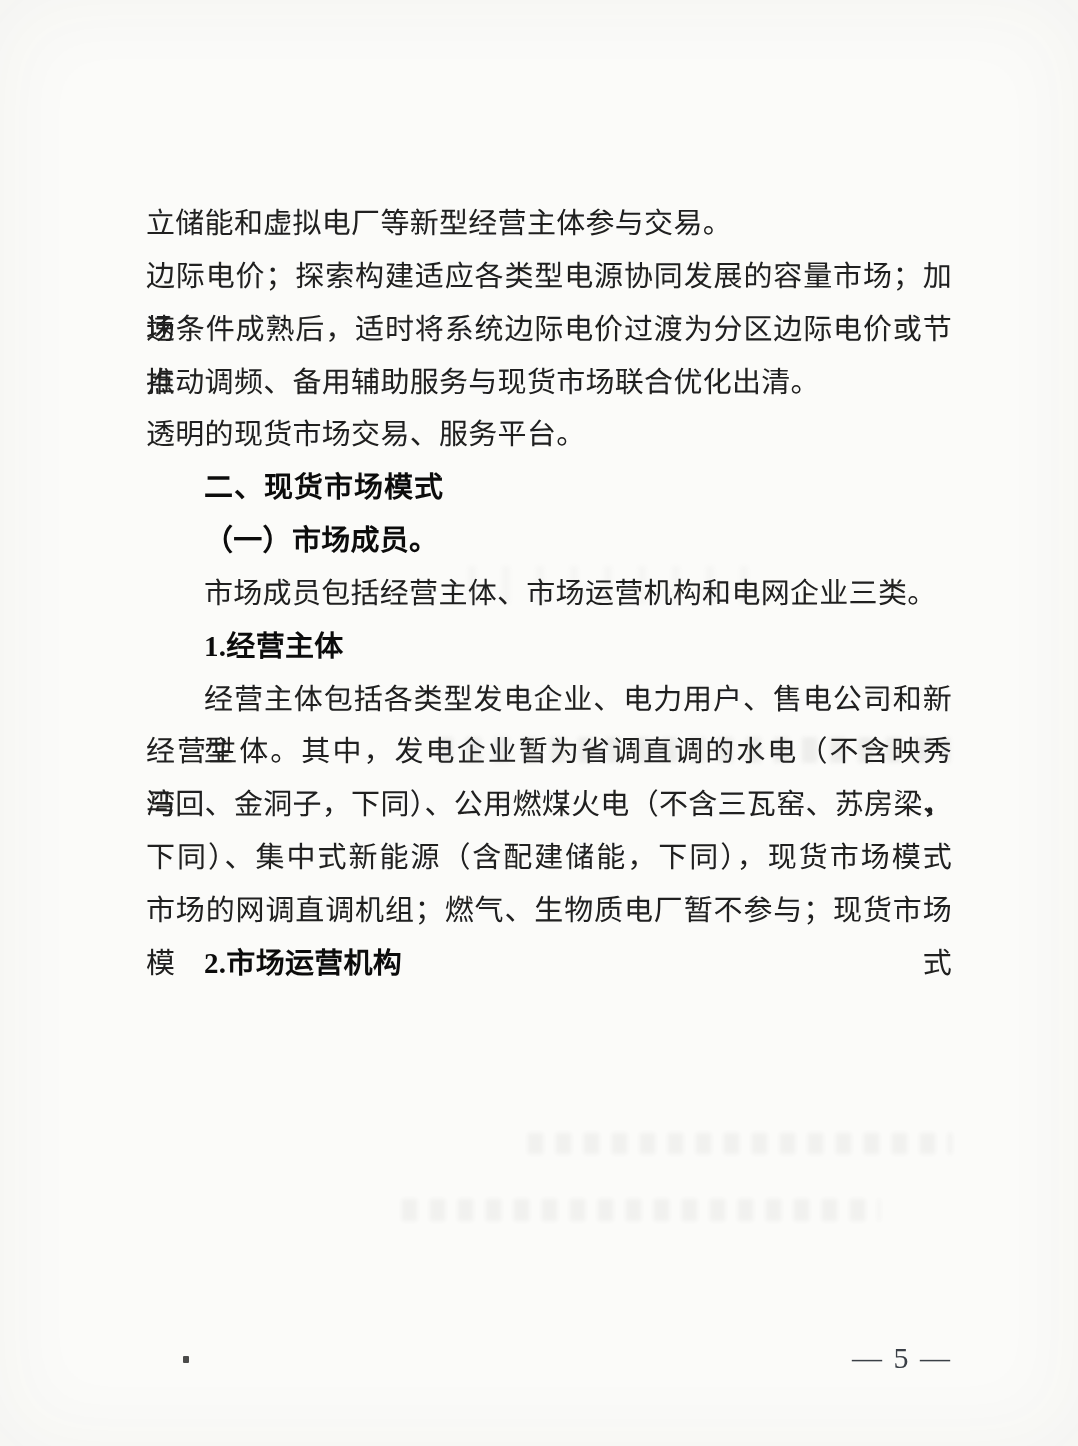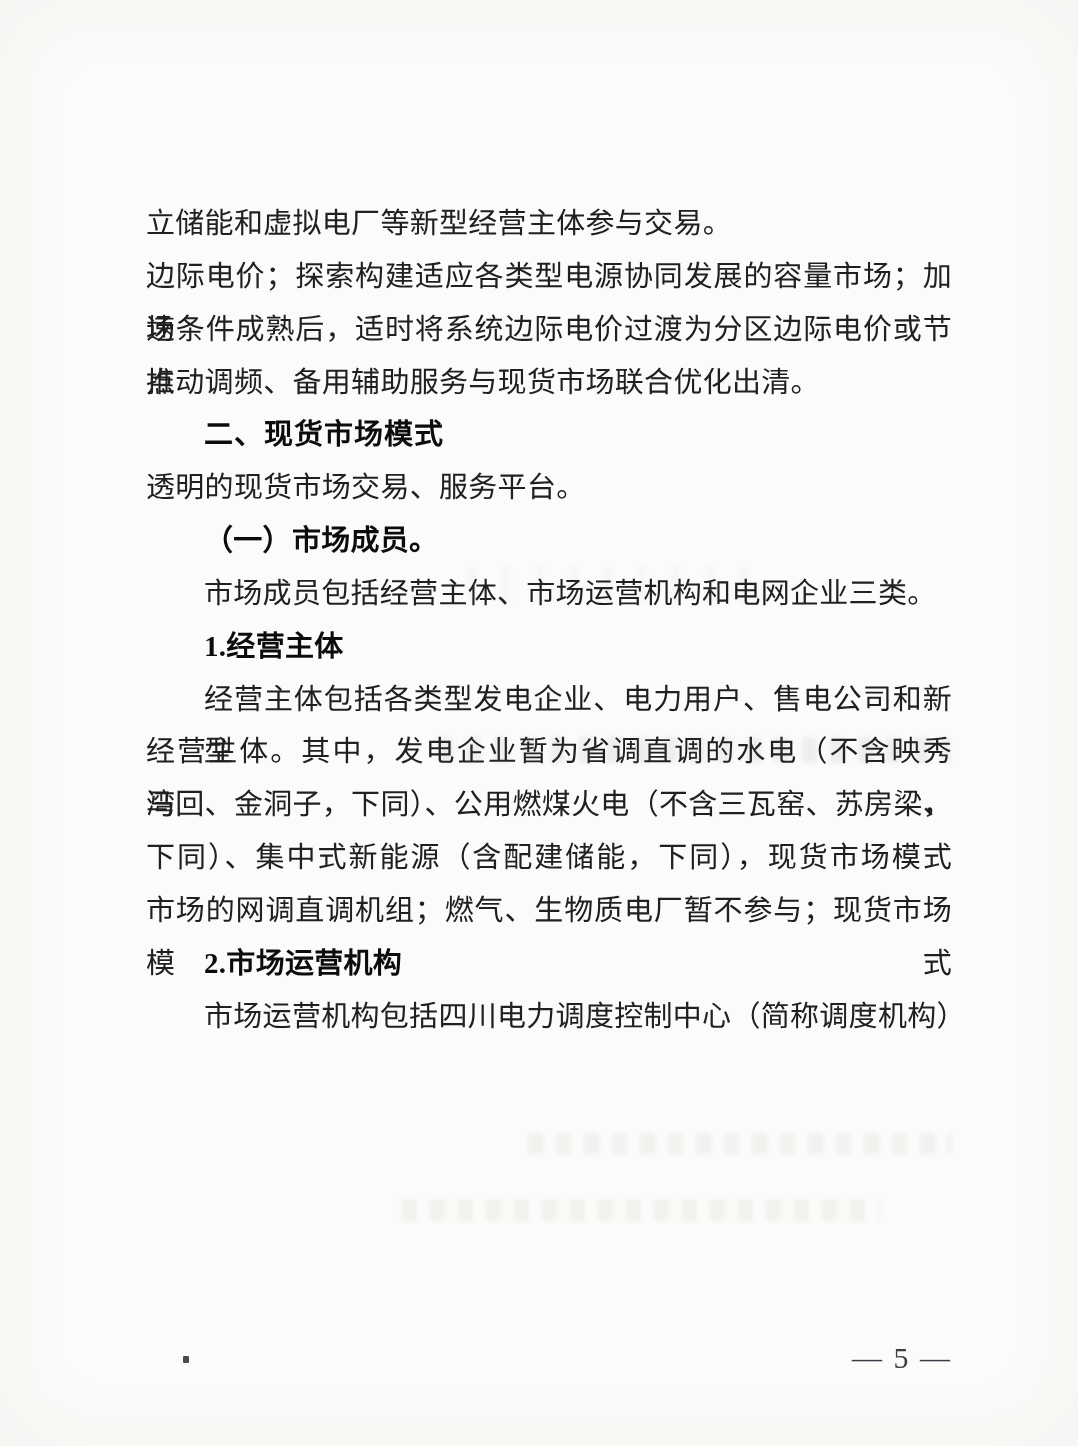--- a/index.html
+++ b/index.html
@@ -89,32 +89,31 @@
 </head>
 <body>
 
 <div class="page">
 
   <div class="text-block">
       <div class="line">立储能和虚拟电厂等新型经营主体参与交易。</div>
       <div class="line fill">边际电价；探索构建适应各类型电源协同发展的容量市场；加速</div>
       <div class="line fill">场条件成熟后，适时将系统边际电价过渡为分区边际电价或节点</div>
       <div class="line">推动调频、备用辅助服务与现货市场联合优化出清。</div>
+      <div class="line">透明的现货市场交易、服务平台。</div>
       <div class="line indent bold heiti">二、现货市场模式</div>
-      <div class="line">透明的现货市场交易、服务平台。</div>
       <div class="line indent bold">（一）市场成员。</div>
       <div class="line indent">市场成员包括经营主体、市场运营机构和电网企业三类。</div>
       <div class="line indent bold">1.经营主体</div>
       <div class="line indent fill">经营主体包括各类型发电企业、电力用户、售电公司和新型</div>
       <div class="line fill">经营主体。其中，发电企业暂为省调直调的水电（不含映秀湾、</div>
       <div class="line fill">马回、金洞子，下同）、公用燃煤火电（不含三瓦窑、苏房梁，</div>
       <div class="line fill">下同）、集中式新能源（含配建储能，下同），现货市场模式</div>
       <div class="line fill">市场的网调直调机组；燃气、生物质电厂暂不参与；现货市场模式</div>
       <div class="line indent bold">2.市场运营机构</div>
-      <div class="line indent fill">市场运营机构包括四川电力调度控制中心（简称调度机构）</div>
     </div>
 
   <div class="ghost g0"></div>
   <div class="ghost g1"></div>
   <div class="ghost g2"></div>
   <div class="ghost g3"></div>
 
   <div class="footer">— 5 —</div>
 
   <div class="speck"></div>

